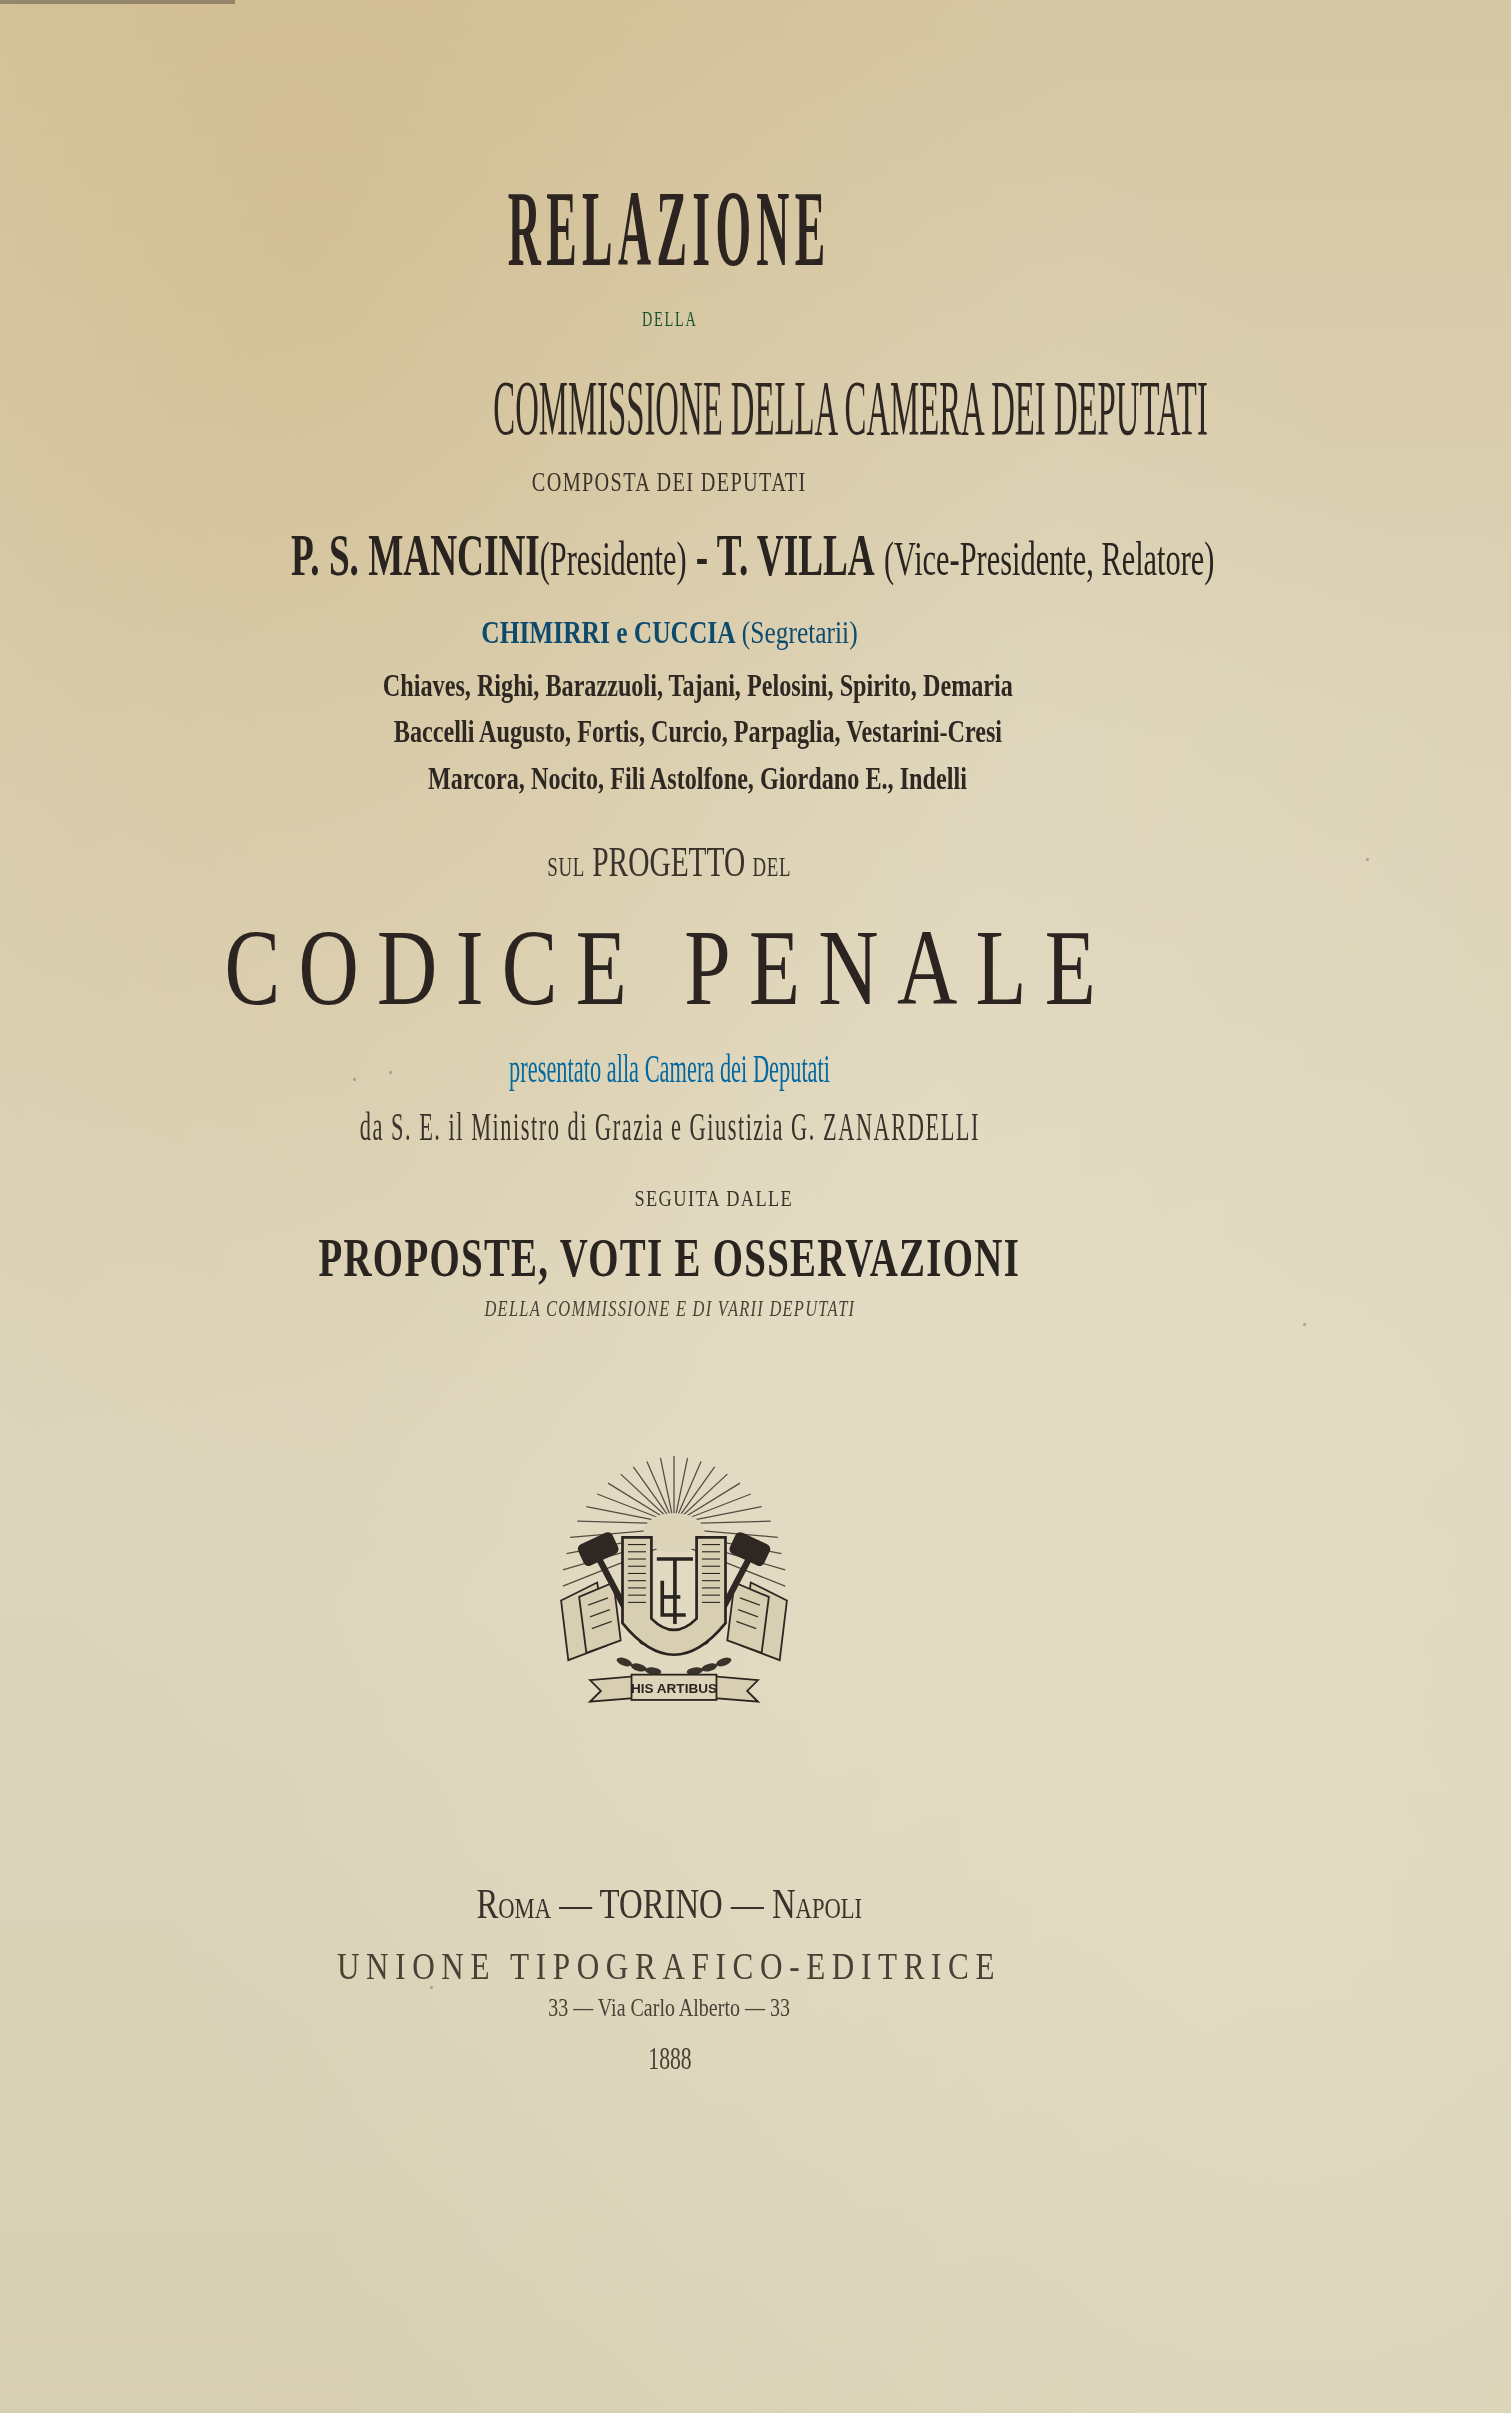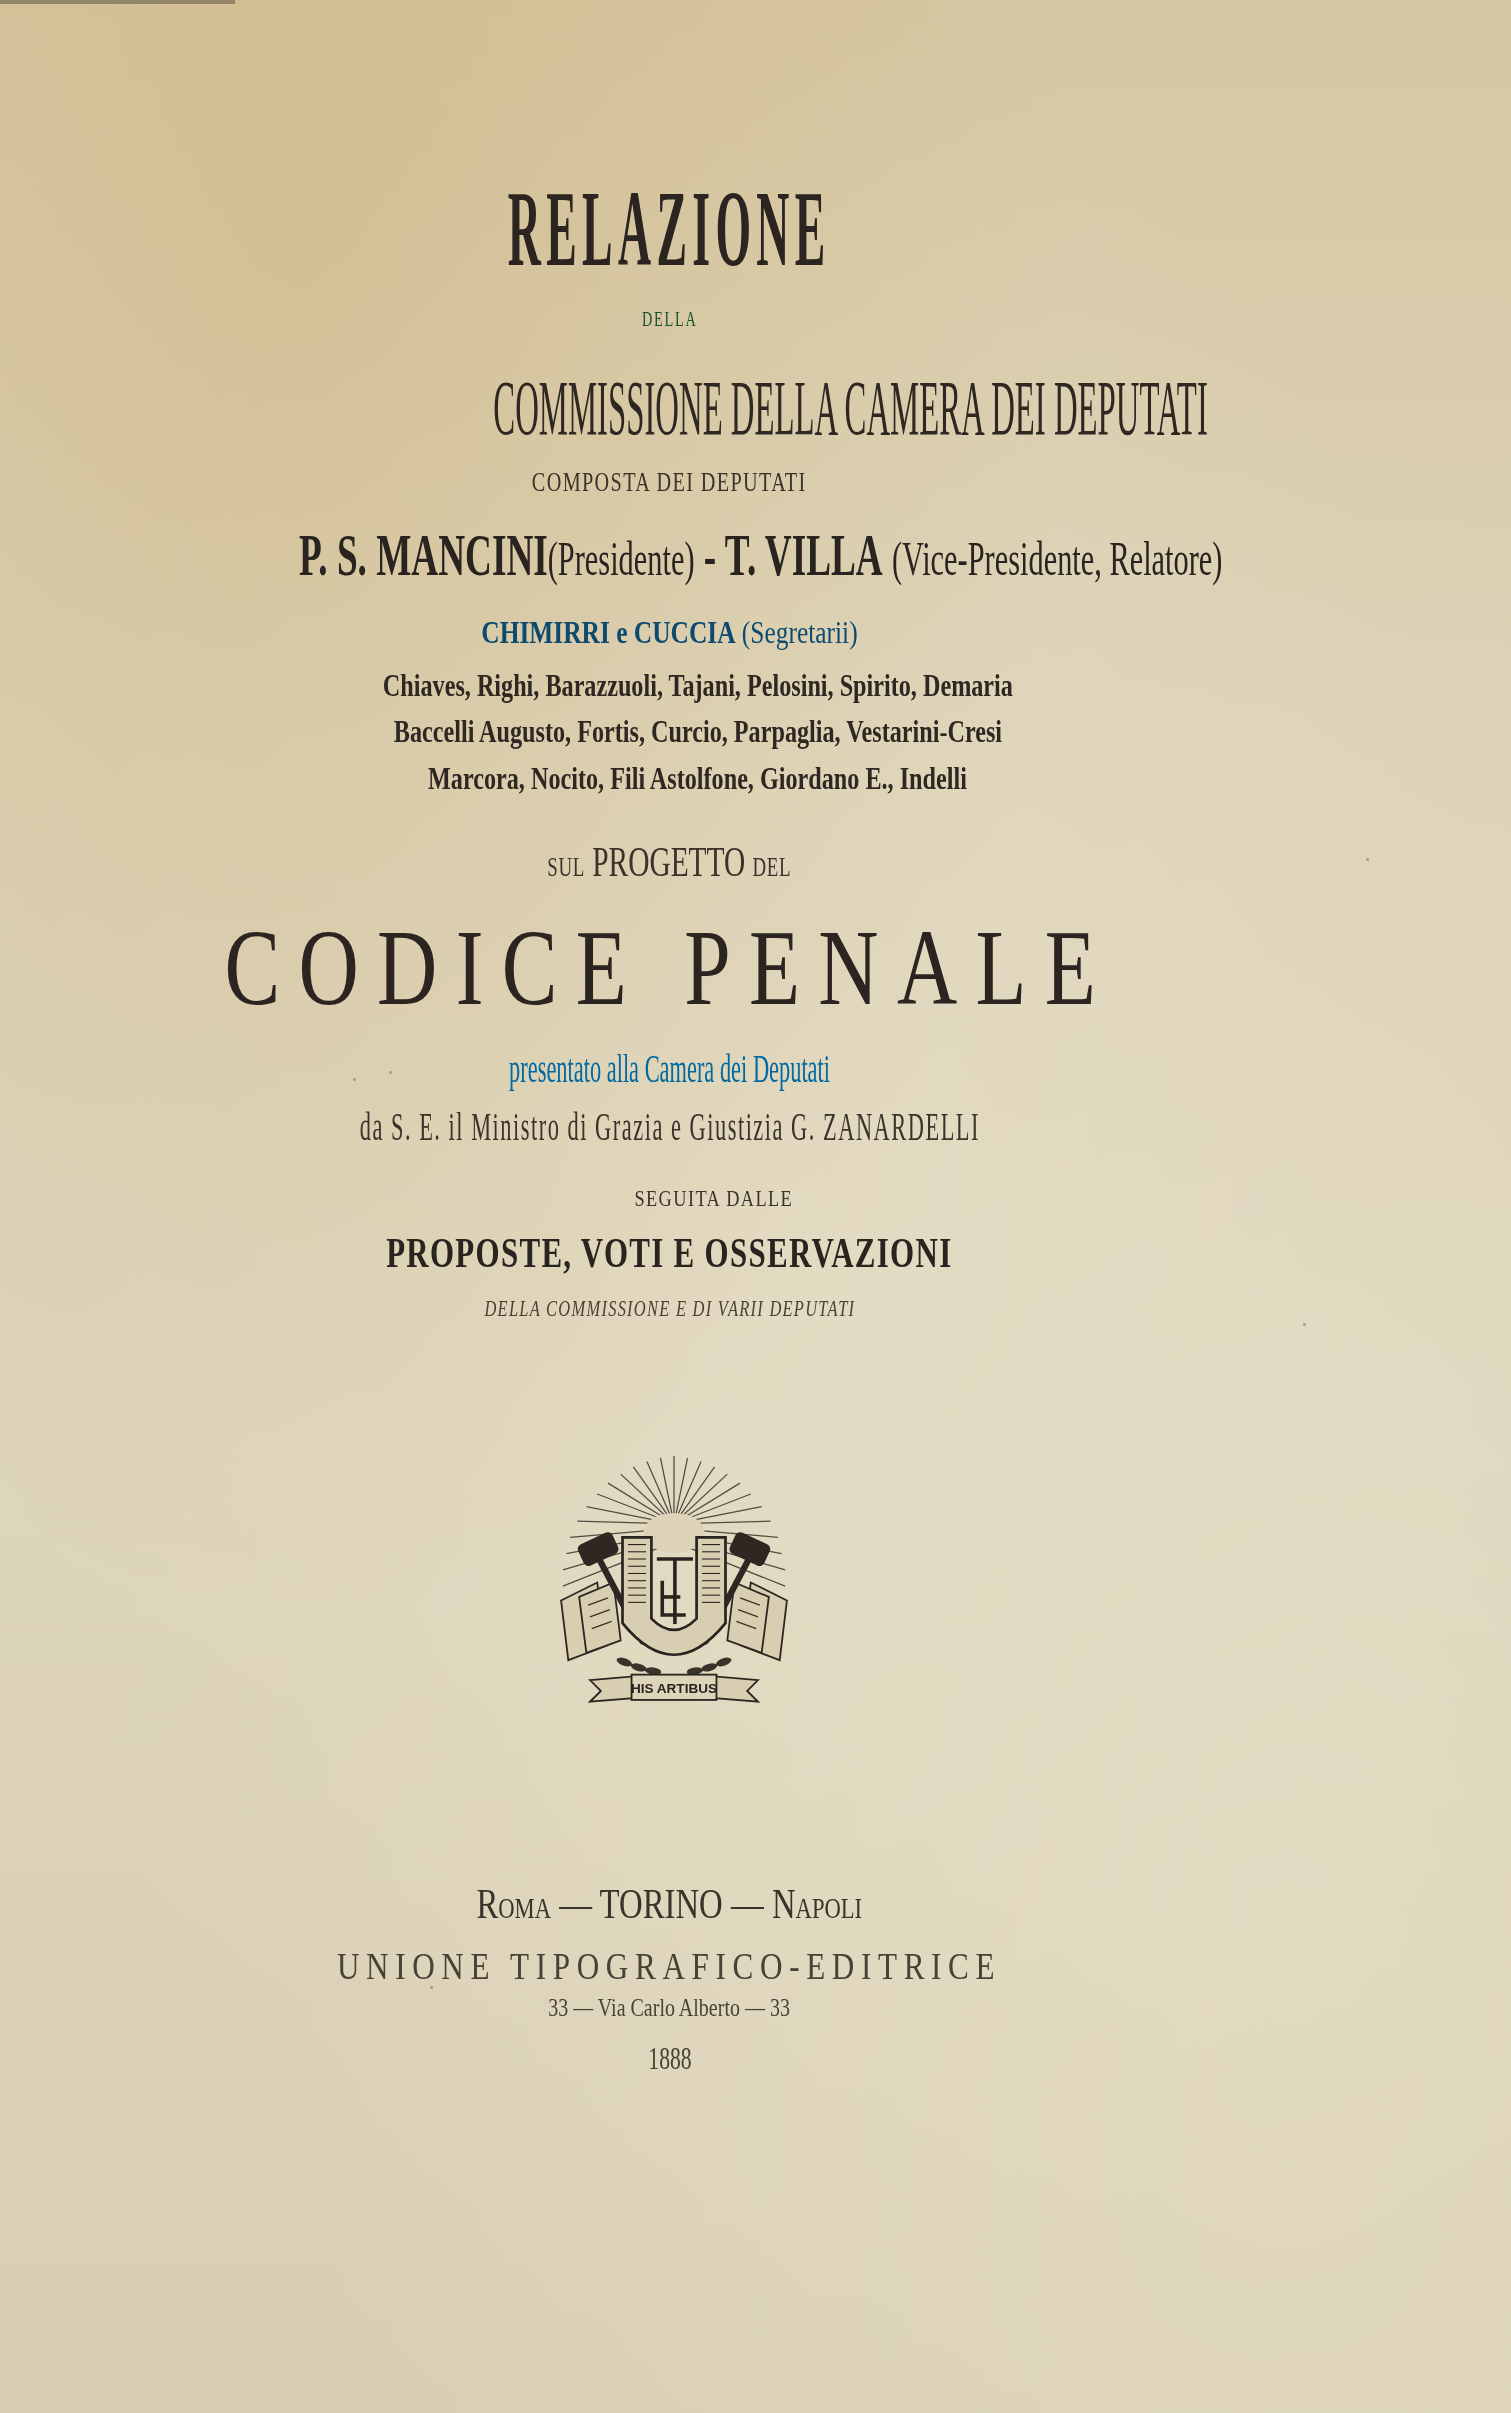--- a/index.html
+++ b/index.html
@@ -44,21 +44,21 @@
   }
   
   #l-title { top: 174px; font-size: 109px; letter-spacing: 12.7px; }
   #l-title .cond { transform: scaleX(0.42); font-weight: 700; color: #2b2420; }
   #l-della { top: 308px; font-size: 22px; letter-spacing: 2.7px; color: #14532d; }
   #l-della .cond { transform: scaleX(0.65); }
   #l-comm { top: 369px; font-size: 78px; }
   #l-comm .cond { transform: scaleX(0.42); color: #2e2722; }
   #l-composta { top: 469px; font-size: 27px; letter-spacing: 1.8px; color: #3b332b; }
   #l-composta .cond { transform: scaleX(0.75); }
-  #l-pres { top: 525px; font-size: 60px; left: 16px; width: 1339px; }
+  #l-pres { top: 525px; font-size: 60px; left: 8px; width: 1339px; }
   #l-pres .cond { transform: scaleX(0.62); }
   .bold { font-weight: 700; }
   .paren { font-size: 49px; font-weight: 400; }
   #l-segr { top: 617px; font-size: 31px; color: #0c4a6e; }
   #l-segr .cond { transform: scaleX(0.82); }
   .members { font-size: 31px; color: #2f2822; font-weight: 700; margin-left: 28px; }
   .members .cond { transform: scaleX(0.78); }
   #l-m1 { top: 670px; }
   #l-m2 { top: 716px; }
   #l-m3 { top: 763px; }
@@ -66,21 +66,21 @@
   #l-sul .cond { transform: scaleX(0.7); }
   .sc { font-size: 27px; letter-spacing: 0.9px; }
   #l-codice { top: 915px; font-size: 107px; letter-spacing: 23.5px; color: #2b2420; }
   #l-codice .cond { transform: scaleX(0.78); }
   #l-presentato { top: 1049px; font-size: 40px; color: #0369a1; }
   #l-presentato .cond { transform: scaleX(0.56); }
   #l-da { top: 1107px; font-size: 40px; color: #3b332b; letter-spacing: 2.7px; }
   #l-da .cond { transform: scaleX(0.56); }
   #l-seguita { top: 1187px; font-size: 23.5px; color: #3b332b; letter-spacing: 1.8px; padding-left: 44px; }
   #l-seguita .cond { transform: scaleX(0.78); }
-  #l-proposte { top: 1231px; font-size: 43px; color: #2a2420; letter-spacing: 1.8px; }
+  #l-proposte { top: 1231px; font-size: 54px; color: #2a2420; letter-spacing: 1.8px; }
   #l-proposte .cond { transform: scaleX(0.72); font-weight: 700; }
   #l-dellacomm { top: 1297px; font-size: 23.5px; color: #4a4136; letter-spacing: 1.8px; font-style: italic; }
   #l-dellacomm .cond { transform: scaleX(0.7); }
   .emblem {
     position: absolute;
     left: 543px;
     top: 1447px;
     width: 262px;
     height: 271px;
   }

